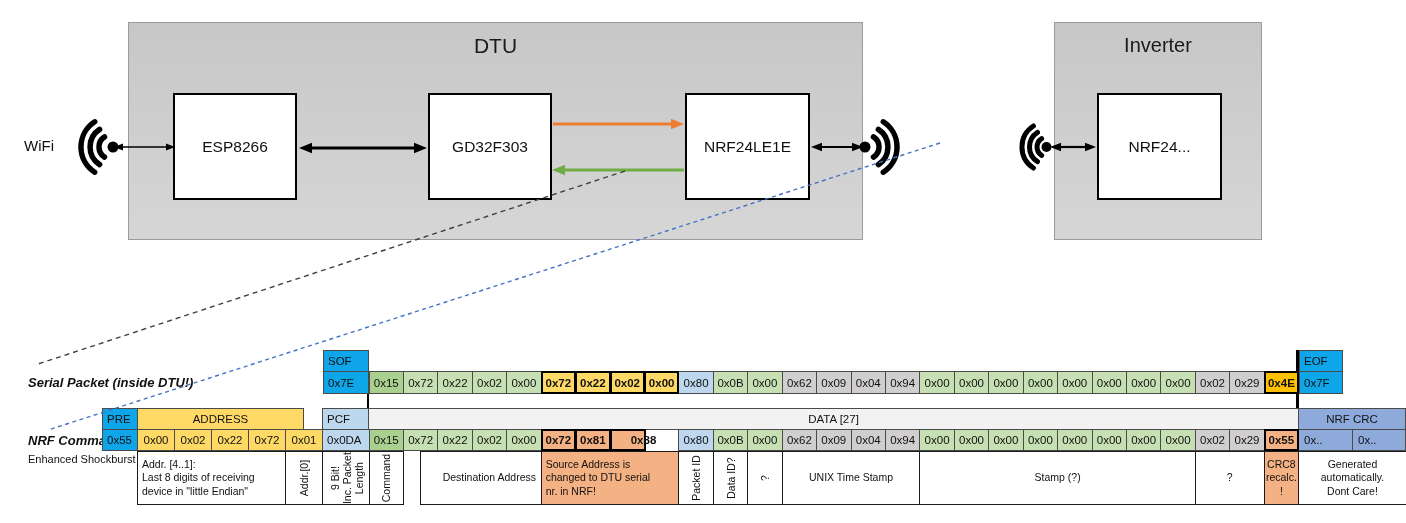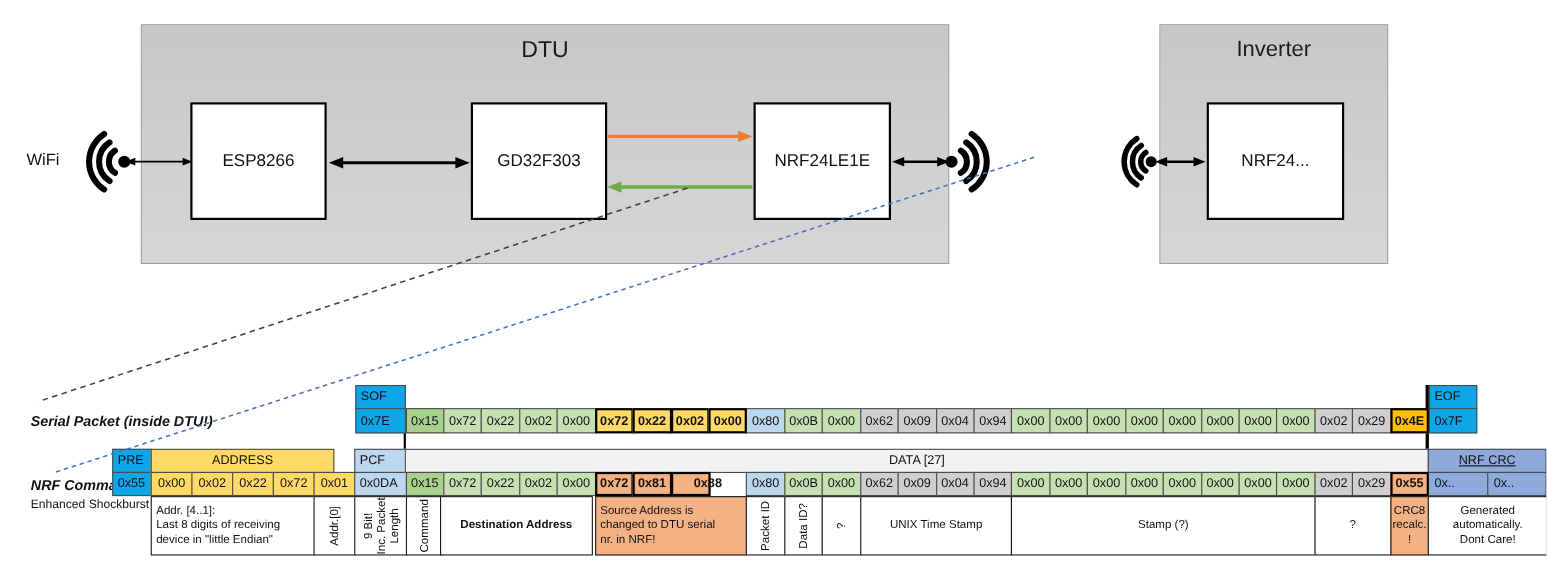--- a/index.html
+++ b/index.html
@@ -40,21 +40,21 @@
   .eof-h{left:1299px;top:350px;width:44px;height:22px;}
   .eof-v{left:1299px;top:371px;width:44px;height:23px;}
   .pre-h{left:102px;top:408px;width:36px;height:22px;}
   .pre-v{left:102px;top:429px;width:36px;height:22px;}
   .addr-h{left:137px;top:408px;width:167px;height:22px;justify-content:center;padding:0;}
   .av{top:429px;width:38px;height:22px;}
   .av0{left:137px;} .av1{left:174px;} .av2{left:211px;} .av3{left:248px;} .av4{left:285px;}
   .pcf-h{left:322px;top:408px;width:48px;height:22px;}
   .pcf-v{left:322px;top:429px;width:48px;height:22px;}
   .data-h{left:368px;top:408px;width:931px;height:22px;justify-content:center;padding:0;}
-  .crc-h{left:1298px;top:408px;width:108px;height:22px;justify-content:center;padding:10px;text-decoration:underline;}
+  .crc-h{left:1298px;top:408px;width:108px;height:22px;justify-content:center;padding:10px;}
   .crc0{left:1298px;top:429px;width:55px;height:22px;justify-content:flex-start;padding-left:5px;}
   .crc1{left:1352px;top:429px;width:54px;height:22px;justify-content:flex-start;padding-left:5px;}
 
   .conn{position:absolute;width:2.6px;background:#000;top:350px;height:101px;z-index:0;}
   .conn1{left:366.6px;} .conn2{left:1296.4px;}
 
   .row-label{position:absolute;font-weight:700;font-style:italic;font-size:13px;white-space:nowrap;}
   .lbl-serial{left:28px;top:375px;}
   .lbl-nrf{left:28px;top:433px;}
   .lbl-es{position:absolute;left:28px;top:453px;font-size:11px;white-space:nowrap;}
@@ -235,21 +235,21 @@
     <div class="bcell" style="left: 1229.25px; top: 429px; width: 35.43px; height: 22px; background: rgb(208, 206, 206);">0x29</div>
     <div class="bcell bold" style="left: 1263.68px; top: 429px; width: 35.43px; height: 22px; background: rgb(244, 177, 131);">0x55</div>
     <div class="ann left" style="left: 137px; width: 150px;"><span>Addr. [4..1]:
 Last 8 digits of receiving
 device in "little Endian"</span></div>
     <div class="ann" style="left: 285px; width: 39px;"><span class="vert">Addr.[0]</span></div>
     <div class="ann" style="left: 322px; width: 49px;"><span class="vert">9 Bit!
 Inc. Packet
 Length</span></div>
     <div class="ann" style="left: 368.5px; width: 35.43px;"><span class="vert">Command</span></div>
-    <div class="ann" style="left: 400px; width: 138.72px; font-weight: bold;"><span>Destination Address</span></div>
+    <div class="ann" style="left: 420px; width: 138.72px;"><span>Destination Address</span></div>
     <div class="ann left" style="left: 540.65px; width: 138.72px; background: rgb(244, 177, 131);"><span>Source Address is
 changed to DTU serial
 nr. in NRF!</span></div>
     <div class="ann" style="left: 678.37px; width: 35.43px;"><span class="vert">Packet ID</span></div>
     <div class="ann" style="left: 712.8px; width: 35.43px;"><span class="vert">Data ID?</span></div>
     <div class="ann" style="left: 747.23px; width: 35.43px;"><span class="vert">?</span></div>
     <div class="ann" style="left: 781.66px; width: 138.72px;"><span>UNIX Time Stamp</span></div>
     <div class="ann" style="left: 919.38px; width: 276.44px;"><span>Stamp (?)</span></div>
     <div class="ann" style="left: 1194.82px; width: 69.86px;"><span>?</span></div>
     <div class="ann" style="left: 1263.68px; width: 35.43px; background: rgb(244, 177, 131);"><span>CRC8

